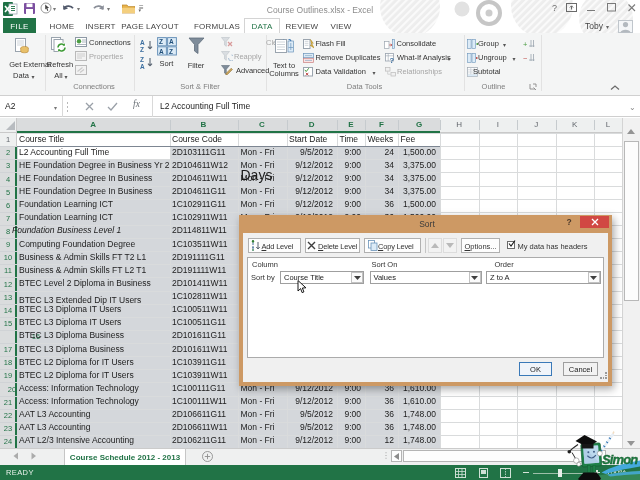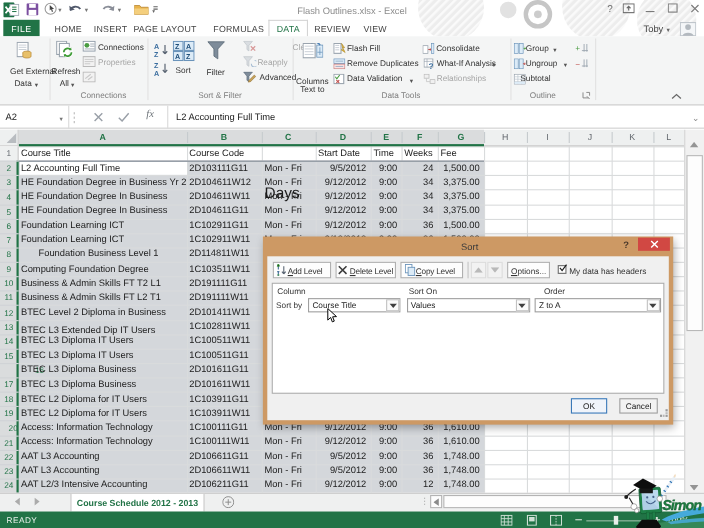--- a/index.html
+++ b/index.html
@@ -47,21 +47,21 @@
 <path d="M11 6 C10 2.5 4 2 2 5.2" stroke="#8b8f99" stroke-width="1.7" fill="none"></path>
 <path d="M12 2.2 L11.4 7 L7 5.6 Z" fill="#8b8f99"></path>
 </svg>
 <div style="position:absolute;left:107px;top:5px;font-size:6px;color:#777;white-space:nowrap;">▾</div>
 <svg width="13" height="11" viewBox="0 0 13 11" style="position:absolute;left:122px;top:3px">
 <path d="M0 2 h5 l1.2 1.6 H13 V10 H0 Z" fill="#e8b34b" stroke="#b9852c" stroke-width="0.7"></path>
 <path d="M0 4.8 h13 V10 H0 Z" fill="#f4cf7e"></path>
 </svg>
 <div style="position:absolute;left:139px;top:3px;font-size:8px;color:#666;white-space:nowrap;">≡</div>
 <div style="position:absolute;left:138.5px;top:7px;font-size:5px;color:#666;white-space:nowrap;">▾</div>
-<div style="position:absolute;left:320px;top:4.5px;transform:translateX(-50%);font-size:8.5px;color:#8c8c8c;white-space:nowrap;">Flash Outlines.xlsx - Excel</div>
+<div style="position:absolute;left:320px;top:4.5px;transform:translateX(-50%);font-size:8.5px;color:#8c8c8c;white-space:nowrap;">Course Outlines.xlsx - Excel</div>
 <div style="position:absolute;left:552px;top:3px;font-size:9px;color:#6a6a6a;white-space:nowrap;">?</div>
 <svg width="11" height="10" viewBox="0 0 11 10" style="position:absolute;left:566px;top:3px">
 <rect x="0.5" y="0.5" width="10" height="8" fill="none" stroke="#6a6a6a"></rect>
 <path d="M5.5 6.5 V3 M3.8 4.5 L5.5 2.8 L7.2 4.5" stroke="#6a6a6a" fill="none"></path>
 </svg>
 <div style="position:absolute;left:587px;top:10px;width:8px;height:1.2px;background:#7a7a7a;"></div>
 <svg width="10" height="10" viewBox="0 0 10 10" style="position:absolute;left:607px;top:3px">
 <rect x="0.5" y="0.5" width="8" height="7.5" fill="none" stroke="#7a7a7a" stroke-width="1"></rect>
 </svg>
 <svg width="10" height="10" viewBox="0 0 10 10" style="position:absolute;left:627px;top:3px">
@@ -170,21 +170,21 @@
     <path d="M6.5 9.5l5-5-1.3-1.3-5 5-.4 1.7Z" fill="#c8a35a" stroke="#8a6d33" stroke-width="0.5"></path>
   </svg>
 <div style="position:absolute;left:236px;top:65.5px;font-size:7.5px;color:#333;white-space:nowrap;">Advanced</div>
 <svg width="19" height="16" viewBox="0 0 19 16" style="position:absolute;left:274.5px;top:38.5px">
     <rect x="0.5" y="0.5" width="11" height="13" fill="#fff" stroke="#9aa4ae"></rect>
     <path d="M2 3h8M2 5.5h8M2 8h8M2 10.5h8" stroke="#c3cad1" stroke-width="0.8"></path>
     <rect x="13" y="2" width="5.5" height="11" fill="#dcebf7" stroke="#6a93ba" stroke-width="0.7"></rect>
     <path d="M15.8 4v7M13.5 8.5h4.6" stroke="#6a93ba" stroke-width="0.7"></path>
     <path d="M8 0 a6 6 0 0 1 8 2" stroke="#4a7fb5" stroke-width="1.3" fill="none"></path>
   </svg>
-<div style="position:absolute;left:284px;top:77px;transform:translateX(-50%);font-size:7.5px;color:#333;white-space:nowrap;text-align:right;">Text to</div>
+<div style="position:absolute;left:284px;top:61px;transform:translateX(-50%);font-size:7.5px;color:#333;white-space:nowrap;text-align:right;">Text to</div>
 <div style="position:absolute;left:284px;top:68.5px;transform:translateX(-50%);font-size:7.5px;color:#333;white-space:nowrap;">Columns</div>
 <svg width="11" height="10" viewBox="0 0 11 10" style="position:absolute;left:303px;top:38.5px">
     <rect x="0.5" y="0.5" width="6.5" height="9" fill="#fff" stroke="#9aa4ae"></rect>
     <path d="M1.8 2.3h3.6M1.8 4.3h3.6M1.8 6.3h3.6" stroke="#c3cad1" stroke-width="0.8"></path>
     <path d="M7.5 0.5l2.8 3.8h-1.8l2.6 4.7-4-2.8h1.8z" fill="#e2b43c" stroke="#a8841f" stroke-width="0.5"></path>
   </svg>
 <div style="position:absolute;left:315.5px;top:38.5px;font-size:7.5px;color:#333;white-space:nowrap;">Flash Fill</div>
 <svg width="11" height="10" viewBox="0 0 11 10" style="position:absolute;left:303px;top:52.5px">
     <rect x="0.5" y="0.5" width="10" height="4.2" fill="#dcebf7" stroke="#6a93ba" stroke-width="0.7"></rect>
     <rect x="0.5" y="5.3" width="10" height="4.2" fill="#fbe3e3" stroke="#c98181" stroke-width="0.7"></rect>
@@ -434,21 +434,21 @@
 <div style="position:absolute;right:279px;top:199.1875px;font-size:8.5px;color:#1c1c1c;white-space:nowrap;line-height:11px;">9:00</div>
 <div style="position:absolute;right:246px;top:199.1875px;font-size:8.5px;color:#1c1c1c;white-space:nowrap;line-height:11px;">36</div>
 <div style="position:absolute;right:204px;top:199.1875px;font-size:8.5px;color:#1c1c1c;white-space:nowrap;line-height:11px;">1,500.00</div>
 <div style="position:absolute;left:19px;top:212.3125px;font-size:8.5px;color:#1c1c1c;white-space:nowrap;line-height:11px;">Foundation Learning ICT</div>
 <div style="position:absolute;left:172.0px;top:212.3125px;font-size:8.5px;color:#1c1c1c;white-space:nowrap;line-height:11px;">1C102911W11</div>
 <div style="position:absolute;left:240.5px;top:212.3125px;font-size:8.5px;color:#1c1c1c;white-space:nowrap;line-height:11px;">Mon - Fri</div>
 <div style="position:absolute;right:307px;top:212.3125px;font-size:8.5px;color:#1c1c1c;white-space:nowrap;line-height:11px;">9/12/2012</div>
 <div style="position:absolute;right:279px;top:212.3125px;font-size:8.5px;color:#1c1c1c;white-space:nowrap;line-height:11px;">9:00</div>
 <div style="position:absolute;right:246px;top:212.3125px;font-size:8.5px;color:#1c1c1c;white-space:nowrap;line-height:11px;">36</div>
 <div style="position:absolute;right:204px;top:212.3125px;font-size:8.5px;color:#1c1c1c;white-space:nowrap;line-height:11px;">1,500.00</div>
-<div style="position:absolute;left:35px;top:225.4375px;font-size:8.5px;color:#1c1c1c;white-space:nowrap;line-height:11px;">Foundation Business Level 1</div>
+<div style="position:absolute;left:12px;top:225.4375px;font-size:8.5px;color:#1c1c1c;white-space:nowrap;line-height:11px;font-style:italic;">Foundation Business Level 1</div>
 <div style="position:absolute;left:172.0px;top:225.4375px;font-size:8.5px;color:#1c1c1c;white-space:nowrap;line-height:11px;">2D114811W11</div>
 <div style="position:absolute;left:240.5px;top:225.4375px;font-size:8.5px;color:#1c1c1c;white-space:nowrap;line-height:11px;">Mon - Fri</div>
 <div style="position:absolute;right:307px;top:225.4375px;font-size:8.5px;color:#1c1c1c;white-space:nowrap;line-height:11px;">9/12/2012</div>
 <div style="position:absolute;right:279px;top:225.4375px;font-size:8.5px;color:#1c1c1c;white-space:nowrap;line-height:11px;">9:00</div>
 <div style="position:absolute;right:246px;top:225.4375px;font-size:8.5px;color:#1c1c1c;white-space:nowrap;line-height:11px;">36</div>
 <div style="position:absolute;right:204px;top:225.4375px;font-size:8.5px;color:#1c1c1c;white-space:nowrap;line-height:11px;">1,500.00</div>
 <div style="position:absolute;left:19px;top:238.5625px;font-size:8.5px;color:#1c1c1c;white-space:nowrap;line-height:11px;">Computing Foundation Degree</div>
 <div style="position:absolute;left:172.0px;top:238.5625px;font-size:8.5px;color:#1c1c1c;white-space:nowrap;line-height:11px;">1C103511W11</div>
 <div style="position:absolute;left:240.5px;top:238.5625px;font-size:8.5px;color:#1c1c1c;white-space:nowrap;line-height:11px;">Mon - Fri</div>
 <div style="position:absolute;right:307px;top:238.5625px;font-size:8.5px;color:#1c1c1c;white-space:nowrap;line-height:11px;">9/12/2012</div>

